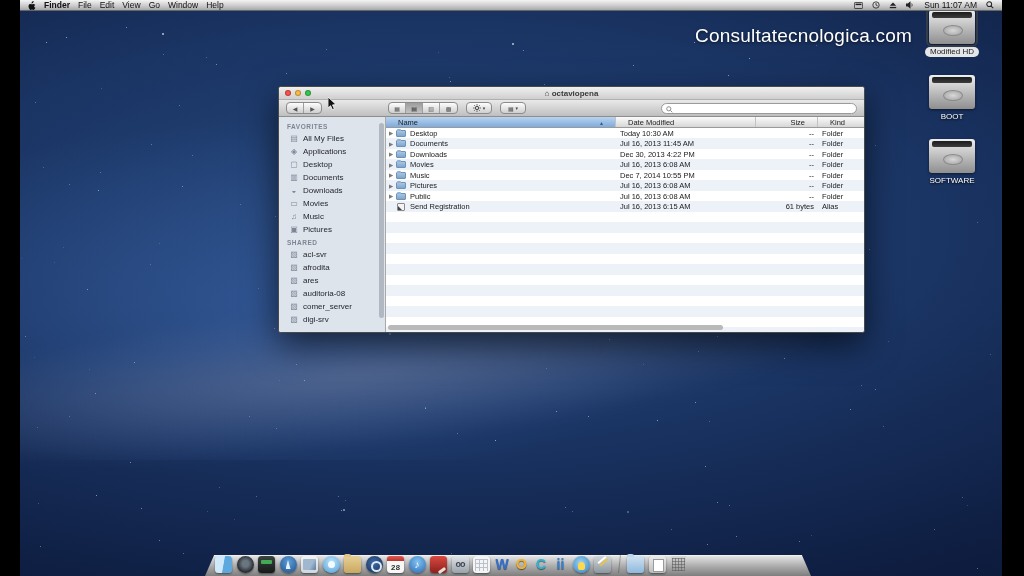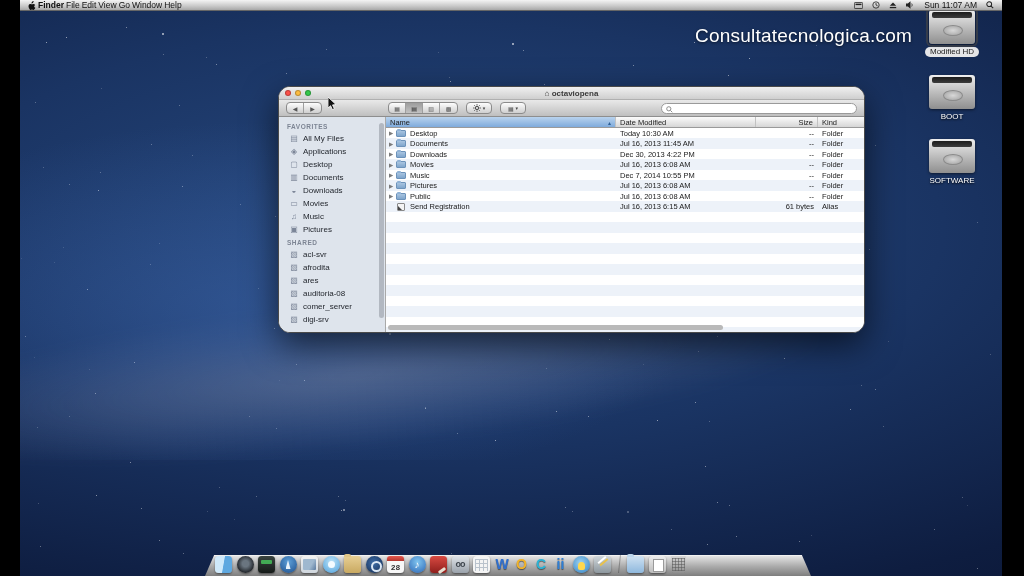--- a/index.html
+++ b/index.html
@@ -14,21 +14,21 @@
     background: radial-gradient(ellipse at 45% 50%, rgba(200,185,180,.30) 0%, rgba(130,140,170,.14) 50%, transparent 75%);
     transform: rotate(-6deg); filter: blur(5px); }
   .wallpaper::after { content:""; position:absolute; left:0; top:120px; width:70%; height:340px;
     background: radial-gradient(ellipse at 35% 55%, rgba(70,115,190,.40) 0%, transparent 70%); }
   .star { position:absolute; width:1px; height:1px; background:#fff; border-radius:50%; }
 
   
   .menubar { position:absolute; left:0; top:0; right:0; height:11px; z-index:40;
     background: linear-gradient(#f4f4f4, #c9c9c9 60%, #a8a8a8); border-bottom:1px solid #666;
     display:flex; align-items:center; font-size:8.5px; color:#111; padding:0 8px; }
-  .menubar .left { display:flex; align-items:center; gap:2px; }
+  .menubar .left { display:flex; align-items:center; gap:8px; }
   .menu-item { white-space:nowrap; }
   .menu-item.app { font-weight:bold; }
   .menubar .right { margin-left:auto; display:flex; align-items:center; gap:9px; }
   .mb-icon { display:inline-flex; align-items:center; }
   .clock-text { white-space:nowrap; font-size:8.5px; }
 
   
   .watermark { position:absolute; top:25px; right:90px; color:#fff; font-size:19px; z-index:5;
     text-shadow:0 1px 3px rgba(0,0,0,.6); letter-spacing:.2px; }
 
@@ -42,21 +42,21 @@
     background: linear-gradient(#1c1c1c, #3c3c3c); border-radius:2px; }
   .disk::after { content:""; position:absolute; left:14px; top:15px; width:18px; height:9px;
     border-radius:50%; background: radial-gradient(#d8d8d8, #a0a0a0); border:1px solid #8a8a8a; }
   .drive.selected .disk { outline:2px solid rgba(70,70,70,.65); outline-offset:1px; }
   .drive-label { margin-top:3px; font-size:8px; color:#fff; text-shadow:0 1px 2px #000; }
   .drive.selected .drive-label { background:rgba(240,240,240,.95); color:#222; text-shadow:none;
     border-radius:7px; padding:0 5px; line-height:10px; }
 
   
   .fwindow { position:absolute; left:258px; top:86px; width:587px; height:247px; z-index:10;
-    border-radius:12px; overflow:hidden; border:1px solid #4a4a4a;
+    border-radius:3px; overflow:hidden; border:1px solid #4a4a4a;
     box-shadow:0 12px 34px rgba(0,0,0,.6); background:#fff; }
   .titlebar { height:13px; background:linear-gradient(#f0f0f0, #cfcfcf);
     border-bottom:1px solid #b0b0b0; position:relative; display:flex; align-items:center; }
   .lights { display:flex; gap:4px; margin-left:6px; }
   .light { width:6px; height:6px; border-radius:50%; border:1px solid rgba(0,0,0,.25); }
   .light.red { background:#fb5149; } .light.yellow { background:#fdb embed; }
   .light.yellow { background:#fdbc40; } .light.green { background:#34c84a; }
   .win-title { position:absolute; left:0; right:0; text-align:center; font-size:8px;
     font-weight:bold; color:#3a3a3a; pointer-events:none; }
   .toolbar { height:17px; background:linear-gradient(#e9e9e9, #bfbfbf);
@@ -85,21 +85,21 @@
   .side-ico { width:10px; margin-right:4px; color:#7c8698; font-size:8px; text-align:center; }
   .side-scroll { position:absolute; right:1px; top:6px; width:5px; height:195px;
     background:#b2b8c1; border-radius:3px; }
 
   
   .filearea { flex:1; position:relative; overflow:hidden;
     background: repeating-linear-gradient(180deg, #ffffff 0px, #ffffff 10.5px, #edf2f9 10.5px, #edf2f9 21px);
     background-position:0 11px; }
   .lheader { height:11px; display:flex; font-size:7.5px; color:#222;
     background:linear-gradient(#fbfbfb, #d6d6d6); border-bottom:1px solid #9a9a9a; }
-  .hc { display:flex; align-items:center; padding:0 4px; border-right:1px solid #c2c2c2; }
+  .hc { display:flex; align-items:center; padding:0 12px; border-right:1px solid #c2c2c2; }
   .hc-name { flex:1; background:linear-gradient(#b9d3ee, #7fabdc); justify-content:flex-start;
     position:relative; }
   .hc-name .sort { margin-left:auto; color:#2d5f94; font-size:6px; }
   .hc-date { width:140px; } .hc-size { width:62px; justify-content:flex-end; } .hc-kind { width:46px; border-right:none; }
   .rows { position:absolute; top:11px; left:0; right:0; }
   .frow { height:10.5px; display:flex; align-items:center; font-size:7.5px; color:#1a1a1a; }
   .rc-name { flex:1; display:flex; align-items:center; padding-left:3px; overflow:hidden; white-space:nowrap; }
   .rc-date { width:140px; padding:0 4px; } .rc-size { width:62px; text-align:right; padding:0 4px; }
   .rc-kind { width:46px; padding:0 4px; overflow:hidden; white-space:nowrap; }
   .disclosure { width:7px; font-size:5.5px; color:#7b7b7b; }

